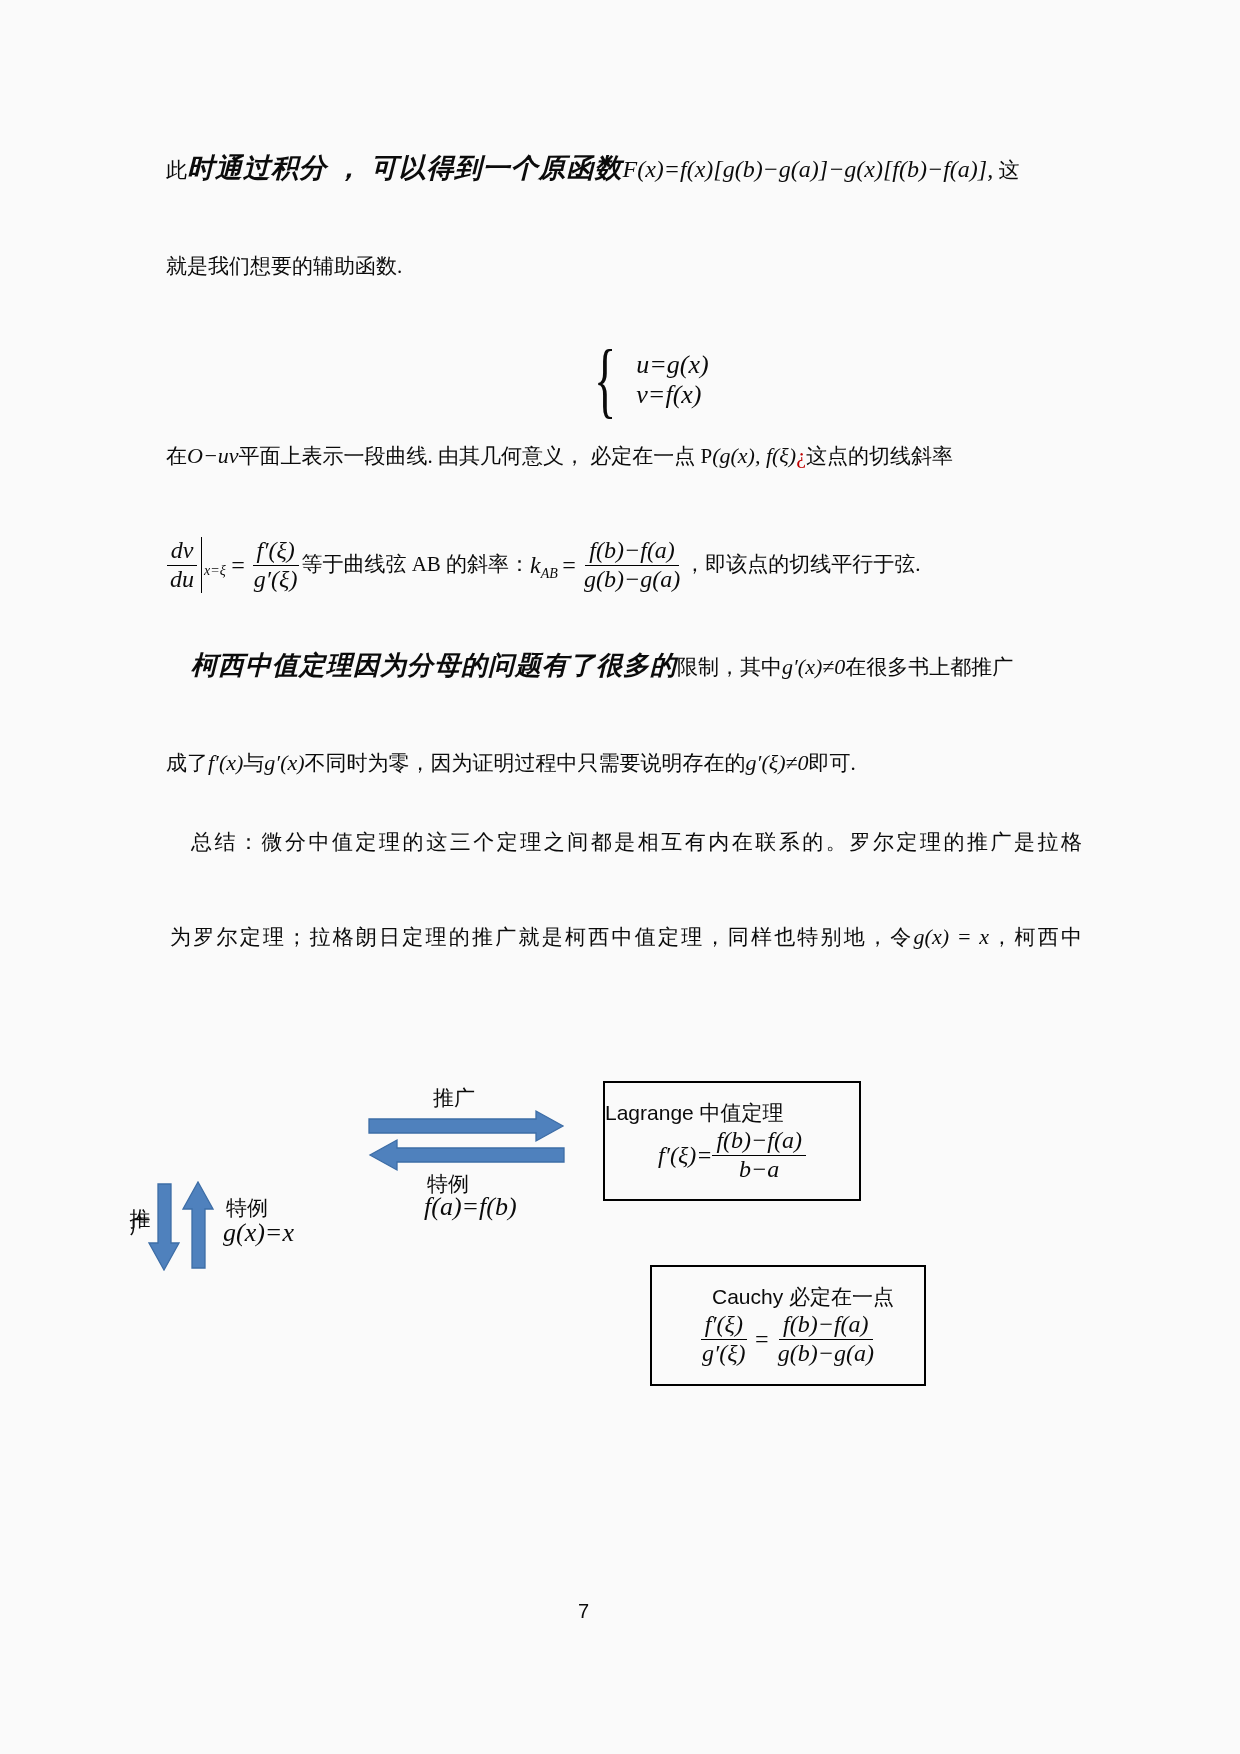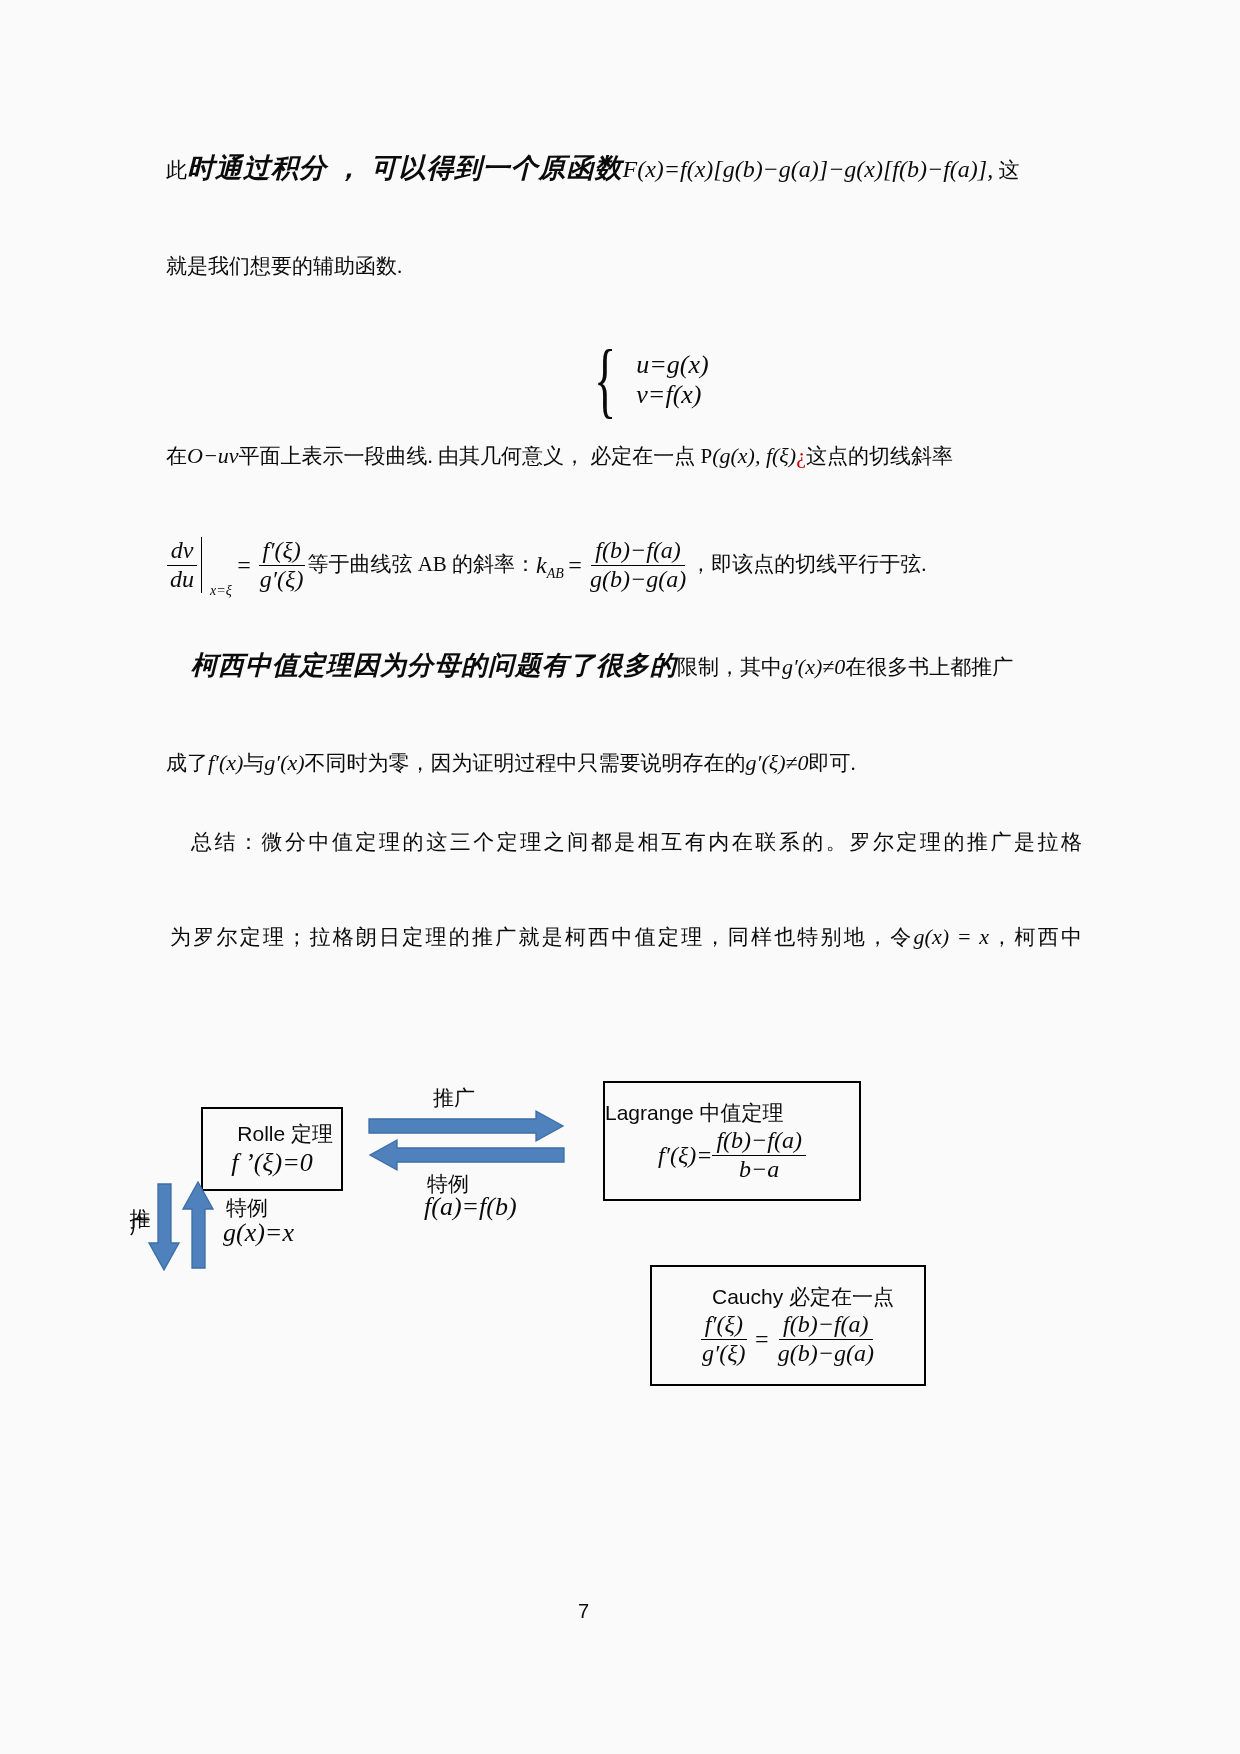--- a/index.html
+++ b/index.html
@@ -8,23 +8,23 @@
   .abs{position:absolute;}
   .cn{font-size:21px;line-height:1.4;}
   .emph{font-style:italic;font-weight:bold;font-size:27px;letter-spacing:1px;}
   .math{font-family:"Liberation Serif",serif;font-style:italic;}
   .m22{font-size:22px;} .m24{font-size:24px;} .m26{font-size:26px;}
   .red{color:var(--red,#c00000);}
   .jline{width:912px;text-align:justify;text-align-last:justify;}
   .frac{display:inline-flex;flex-direction:column;align-items:center;vertical-align:middle;line-height:1.15;}
   .frac .num{border-bottom:1.6px solid #000;padding:0 4px;}
   .frac .den{padding:0 4px;}
-  .eval{display:inline-flex;align-items:flex-end;}
+  .eval{display:inline-flex;align-items:center;}
   .eval .bar{border-right:1.8px solid #000;align-self:stretch;margin-left:3px;}
-  .eval .esub{font-size:14px;font-style:italic;transform:translateY(6px);margin-left:8px;}
+  .eval .esub{font-size:14px;font-style:italic;transform:translateY(6px);margin-left:2px;}
   .ksub{font-size:14px;font-style:italic;display:inline-block;transform:translateY(9px);}
   .kline{display:flex;align-items:center;}
   .brace{font-size:84px;font-weight:400;transform:scaleX(.55);transform-origin:left center;line-height:76px;}
   .box{position:absolute;border:2.5px solid #000;display:flex;flex-direction:column;justify-content:center;}
   .boxtitle{font-family:"Liberation Sans",sans-serif;font-size:21px;}
   .dlabel{font-family:"Liberation Sans",sans-serif;font-size:21px;}
   .vlabel{writing-mode:vertical-rl;font-family:"Liberation Sans",sans-serif;font-size:21px;letter-spacing:5px;}
   svg.arrow{position:absolute;color:var(--arrow-fill,#4f81bd);}
   svg.arrow polygon{fill:currentColor;stroke:var(--arrow-border,#3d6da6);stroke-width:1.3;stroke-linejoin:miter;}
   .fracrow{display:flex;align-items:center;justify-content:center;}
@@ -85,24 +85,20 @@
 
   <div class="abs cn" style="left:166px;top:748px;width:930px;">
     <span>成了</span><span class="math m22">f′(x)</span><span>与</span><span class="math m22">g′(x)</span><span>不同时为零，因为证明过程中只需要说明存在的</span><span class="math m22">g′(ξ)≠0</span><span>即可.</span>
   </div>
 
   <div class="abs cn jline" style="left:170px;top:828px;text-indent:21px;">总结：微分中值定理的这三个定理之间都是相互有内在联系的。罗尔定理的推广是拉格</div>
   <div class="abs cn jline" style="left:170px;top:922px;">
     <span>为罗尔定理；拉格朗日定理的推广就是柯西中值定理，同样也特别地，令</span><span class="math m22">g(x) = x</span><span>，柯西中</span>
   </div>
 
-  <div class="box" style="left:201px;top:1107px;width:138px;height:80px;">
-    <div class="boxtitle" style="text-align:right;padding-right:8px;">Rolle 定理</div>
-    <div class="math m26" style="text-align:center;">f ’(ξ)=0</div>
-  </div>
 
   <div class="box" style="left:603px;top:1081px;width:254px;height:116px;">
     <div class="boxtitle" style="text-align:left;padding-right:10px;">Lagrange 中值定理</div>
     <div class="fracrow">
       <span class="math m24">f′(ξ)=</span>
       <span class="frac math m24">
         <span class="num">f(b)−f(a)</span>
         <span class="den">b−a</span>
       </span>
     </div>

